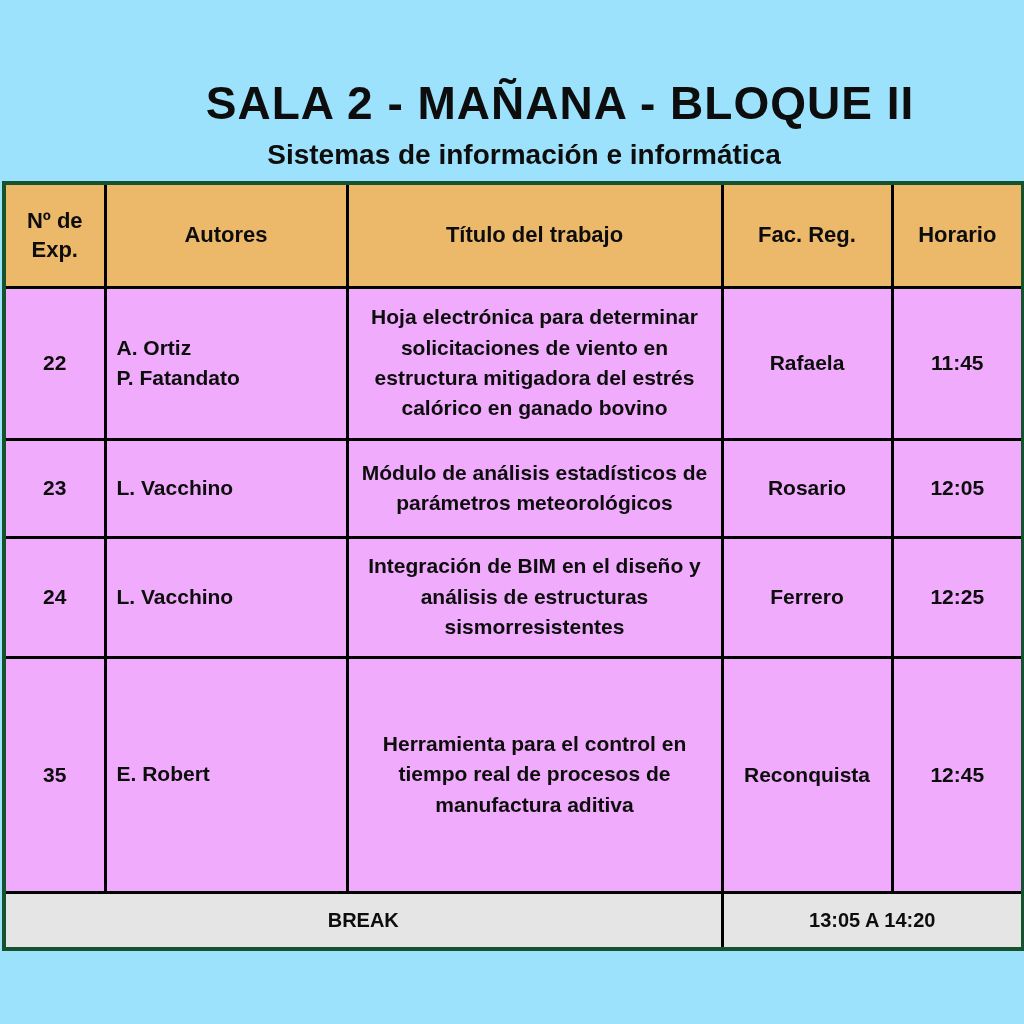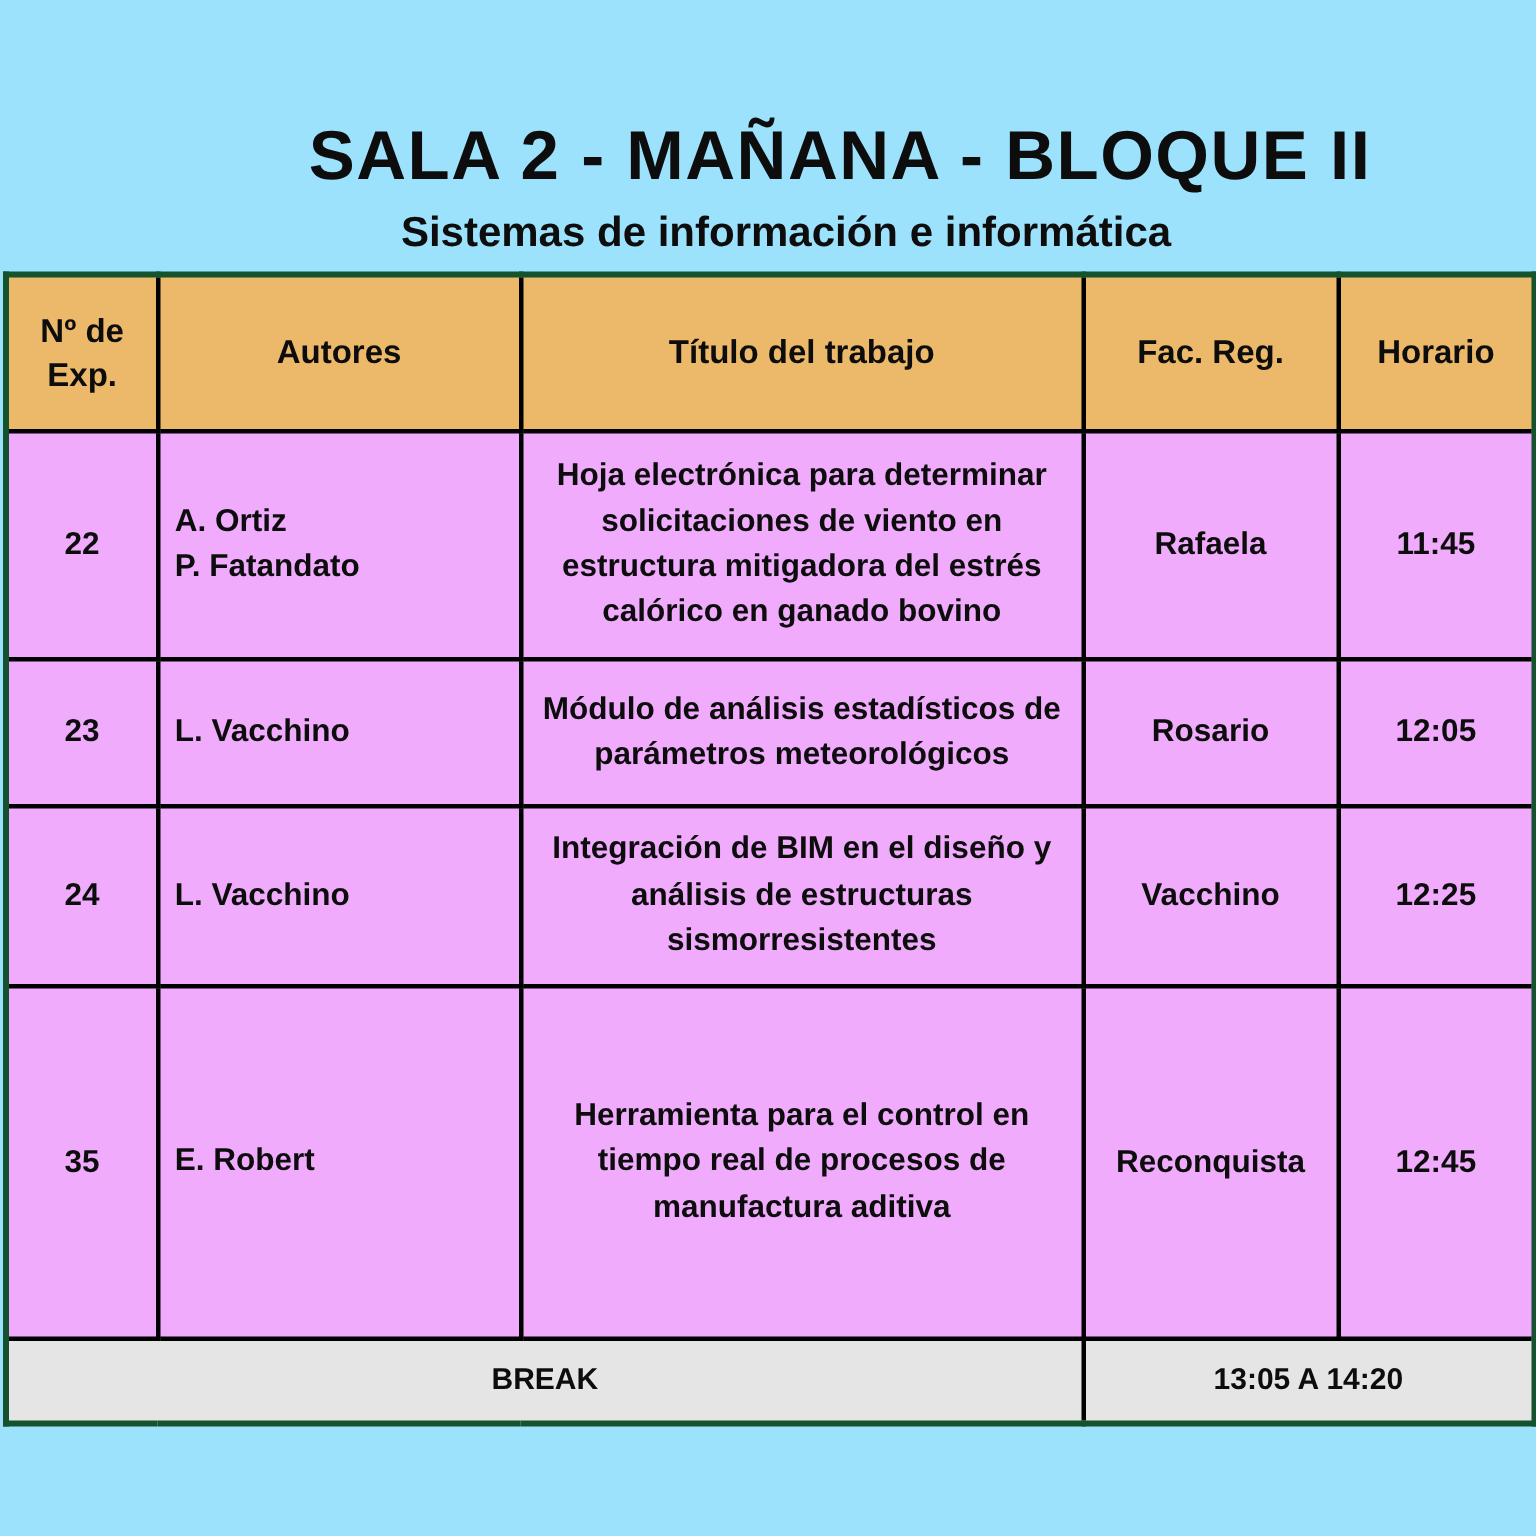--- a/index.html
+++ b/index.html
@@ -133,21 +133,21 @@
     <td class="authors-cell">L. Vacchino</td>
     <td class="title-cell">Módulo de análisis estadísticos de parámetros meteorológicos</td>
     <td class="facreg-cell">Rosario</td>
     <td class="time-cell">12:05</td>
   </tr>
 
   <tr class="row-2">
     <td class="exp-cell">24</td>
     <td class="authors-cell">L. Vacchino</td>
     <td class="title-cell">Integración de BIM en el diseño y análisis de estructuras sismorresistentes</td>
-    <td class="facreg-cell">Vacchino</td>
+    <td class="facreg-cell">Ferrero</td>
     <td class="time-cell">12:25</td>
   </tr>
 
   <tr class="row-3">
     <td class="exp-cell">35</td>
     <td class="authors-cell">E. Robert</td>
     <td class="title-cell">Herramienta para el control en tiempo real de procesos de manufactura aditiva</td>
     <td class="facreg-cell">Reconquista</td>
     <td class="time-cell">12:45</td>
   </tr>

